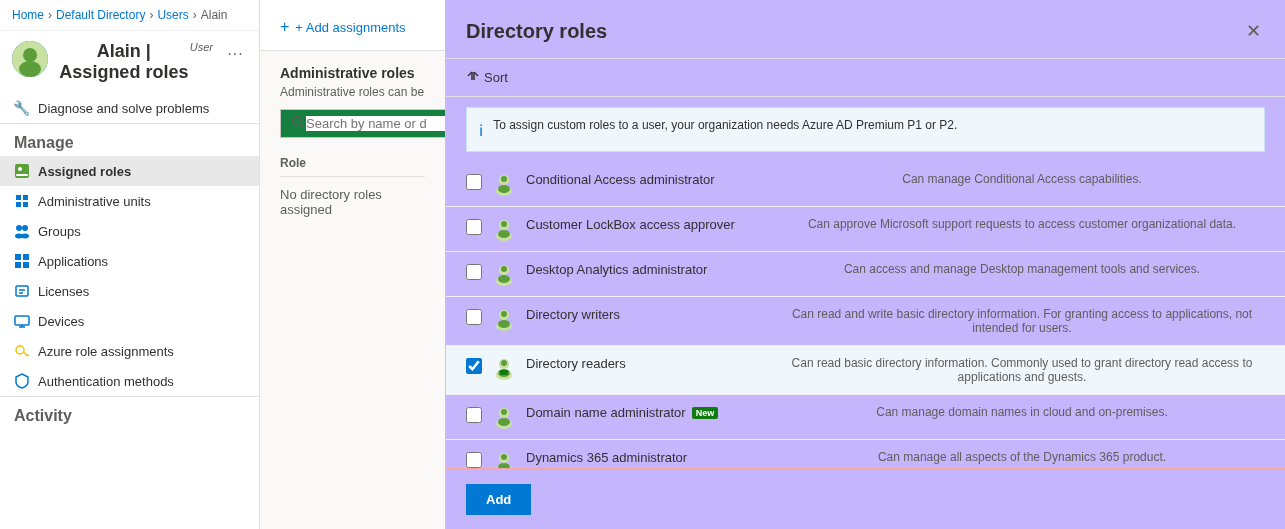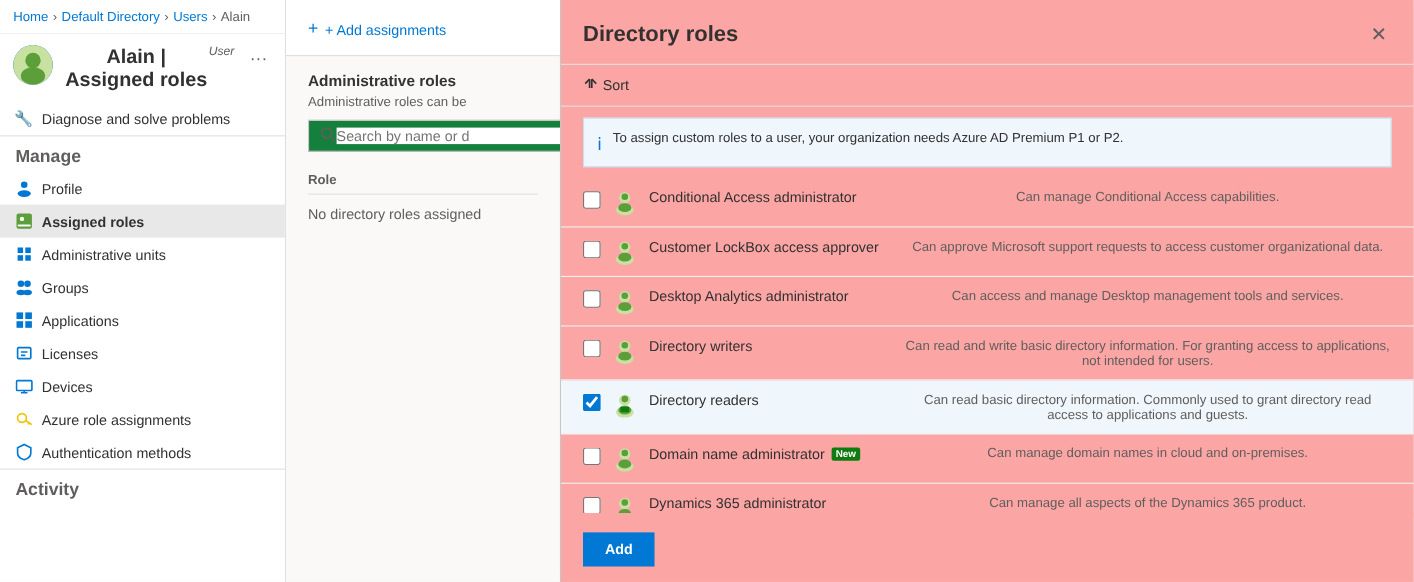--- a/index.html
+++ b/index.html
@@ -38,42 +38,42 @@
 
     .search-box { display: flex; align-items: center; border: 1px solid #c8c6c4; background: #15803d; padding: 5px 10px; gap: 1px; width: 300px; margin-bottom: 12px; }
     .search-box input { border: none; outline: none; font-size: 13px; flex: 1; }
 
     .table-header { display: flex; padding: 6px 0; border-bottom: 1px solid #e0e0e0; font-weight: 600; font-size: 12px; color: #605e5c; }
     .col-role { flex: 1; }
 
     .no-roles-text { color: #605e5c; font-size: 13px; padding: 10px 0; }
 
     
-    .right-panel { width: 776px; background: #fca5a5; border-left: 1px solid #c8c6c4; display: flex; flex-direction: column; height: 100%; box-shadow: -4px 0 12px rgba(0,0,0,0.1); flex-shrink: 0; }
+    .right-panel { width: 840px; background: #c4b5fd; border-left: 1px solid #c8c6c4; display: flex; flex-direction: column; height: 100%; box-shadow: -4px 0 12px rgba(0,0,0,0.1); flex-shrink: 0; }
 
     .panel-header { display: flex; align-items: center; justify-content: space-between; padding: 16px 20px 12px; border-bottom: 1px solid #e0e0e0; }
     .panel-title { font-size: 20px; font-weight: 600; color: #323130; }
     .close-btn { background: none; border: none; cursor: pointer; font-size: 18px; color: #605e5c; padding: 4px; }
 
     .panel-toolbar { display: flex; align-items: center; padding: 10px 20px; border-bottom: 1px solid #e0e0e0; gap: 8px; }
     .sort-btn { display: flex; align-items: center; gap: 4px; background: none; border: none; cursor: pointer; font-size: 13px; color: #323130; }
 
     .info-banner { display: flex; align-items: flex-start; gap: 10px; background: #eff6fc; border: 1px solid #c7e0f4; margin: 10px 20px; padding: 10px 12px; font-size: 12px; color: #323130; }
     .info-icon { color: #0078d4; font-size: 16px; flex-shrink: 0; margin-top: 1px; }
     .role-row { display: flex; align-items: flex-start; padding: 10px 20px; border-bottom: 1px solid #f0f0f0; gap: 10px; }
     .role-row.selected { background: #eff6fc; }
 
     .role-checkbox { width: 16px; height: 16px; flex-shrink: 0; margin-top: 2px; accent-color: #0078d4; }
     .role-icon { width: 24px; height: 24px; flex-shrink: 0; display: flex; align-items: center; justify-content: center; position: relative; }
     .role-name { flex: 1; min-width: 200px; font-size: 13px; color: #323130; display: flex; align-items: center; gap: 6px; }
     .role-desc { flex: 2; font-size: 12px; color: #605e5c; text-align: center; }
 
     .new-badge { background: #107c10; color: #fff; font-size: 9px; padding: 1px 4px; border-radius: 2px; font-weight: 600; }
 
-    .panel-footer { padding: 14px 20px; border-top: 4px solid #fca5a5; }
+    .panel-footer { padding: 14px 20px; border-top: 2px solid #fca5a5; }
     .add-btn-primary { background: #0078d4; color: #fff; border: none; padding: 8px 20px; font-size: 13px; cursor: pointer; font-weight: 600; }
 
     .scrollbar-thin::-webkit-scrollbar { width: 6px; }
     .scrollbar-thin::-webkit-scrollbar-thumb { background: #c8c6c4; border-radius: 3px; }
     
     .panel-scroll { flex: 1; overflow-y: auto; }
     .panel-scroll::-webkit-scrollbar { width: 8px; }
     .panel-scroll::-webkit-scrollbar-thumb { background: #c8c6c4; }
   </style>
 </head>
@@ -106,29 +106,20 @@
   </div>
 
   <div class="left-scroll scrollbar-thin">
     <div class="nav-item">
       <span class="nav-icon">🔧</span>
       <span>Diagnose and solve problems</span>
     </div>
 
     <div class="section-label">Manage</div>
 
-    <div class="nav-item">
-      <span class="nav-icon">
-        <svg width="16" height="16" viewBox="0 0 16 16">
-            <circle cx="8" cy="5" r="3" fill="#0078d4"></circle>
-            <ellipse cx="8" cy="13" rx="6" ry="3" fill="#0078d4"></ellipse>
-          </svg>
-      </span>
-      <span>Profile</span>
-    </div>
 
     <div class="nav-item active">
       <span class="nav-icon">
         <svg width="16" height="16" viewBox="0 0 16 16">
             <rect x="1" y="1" width="14" height="14" rx="2" fill="#5c9e3a"></rect>
             <circle cx="6" cy="6" r="2" fill="#fff"></circle>
             <rect x="2" y="11" width="12" height="2" rx="1" fill="#fff"></rect>
           </svg>
       </span>
       <span>Assigned roles</span>

